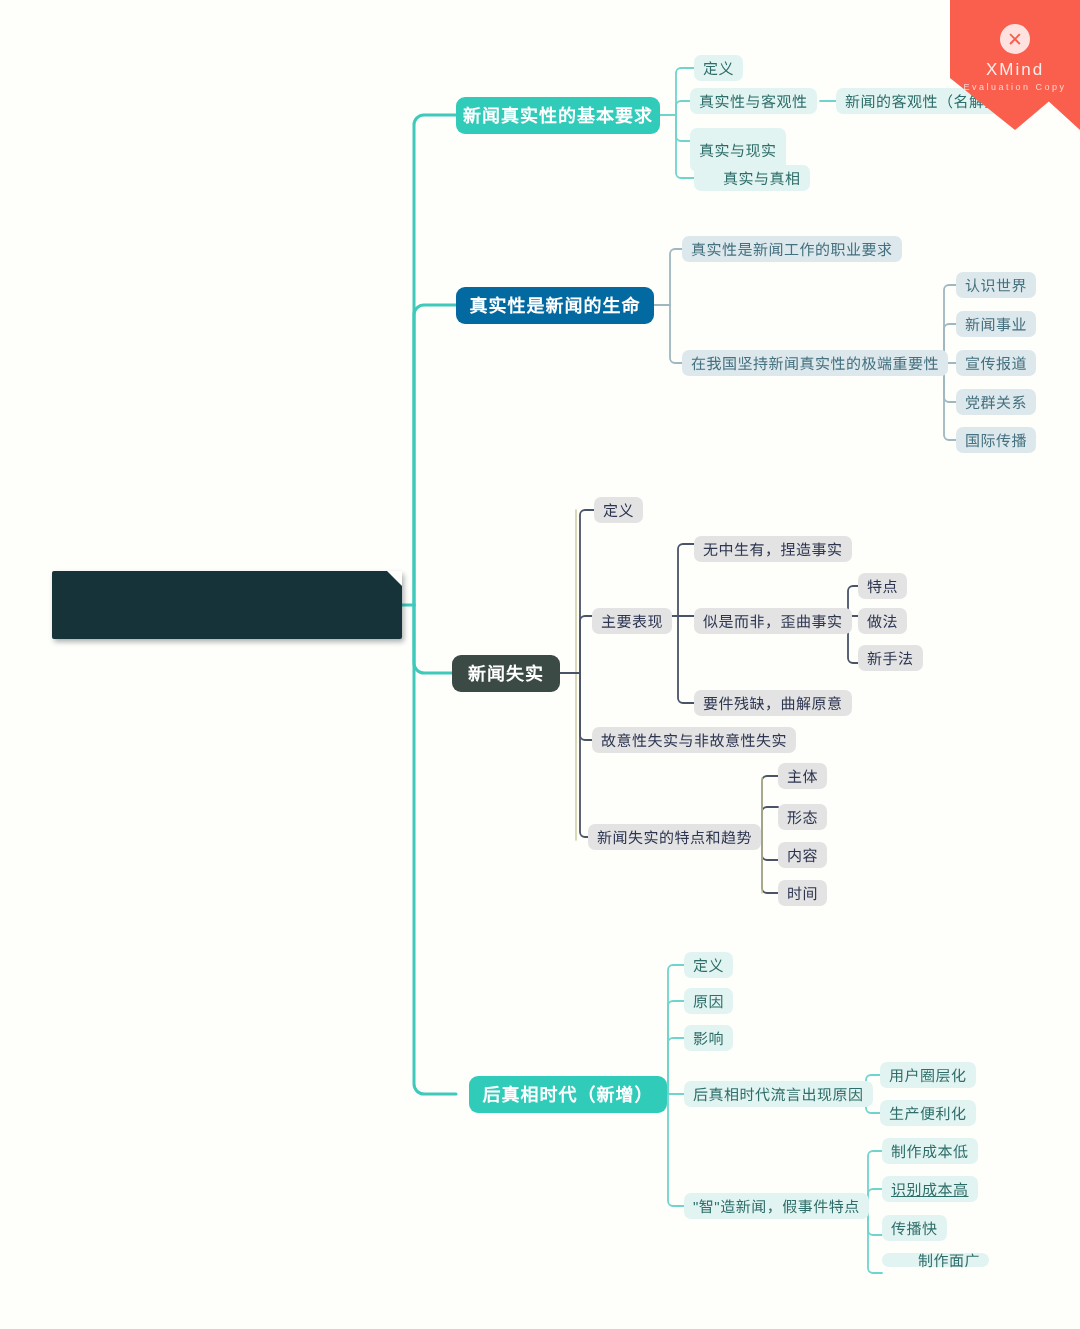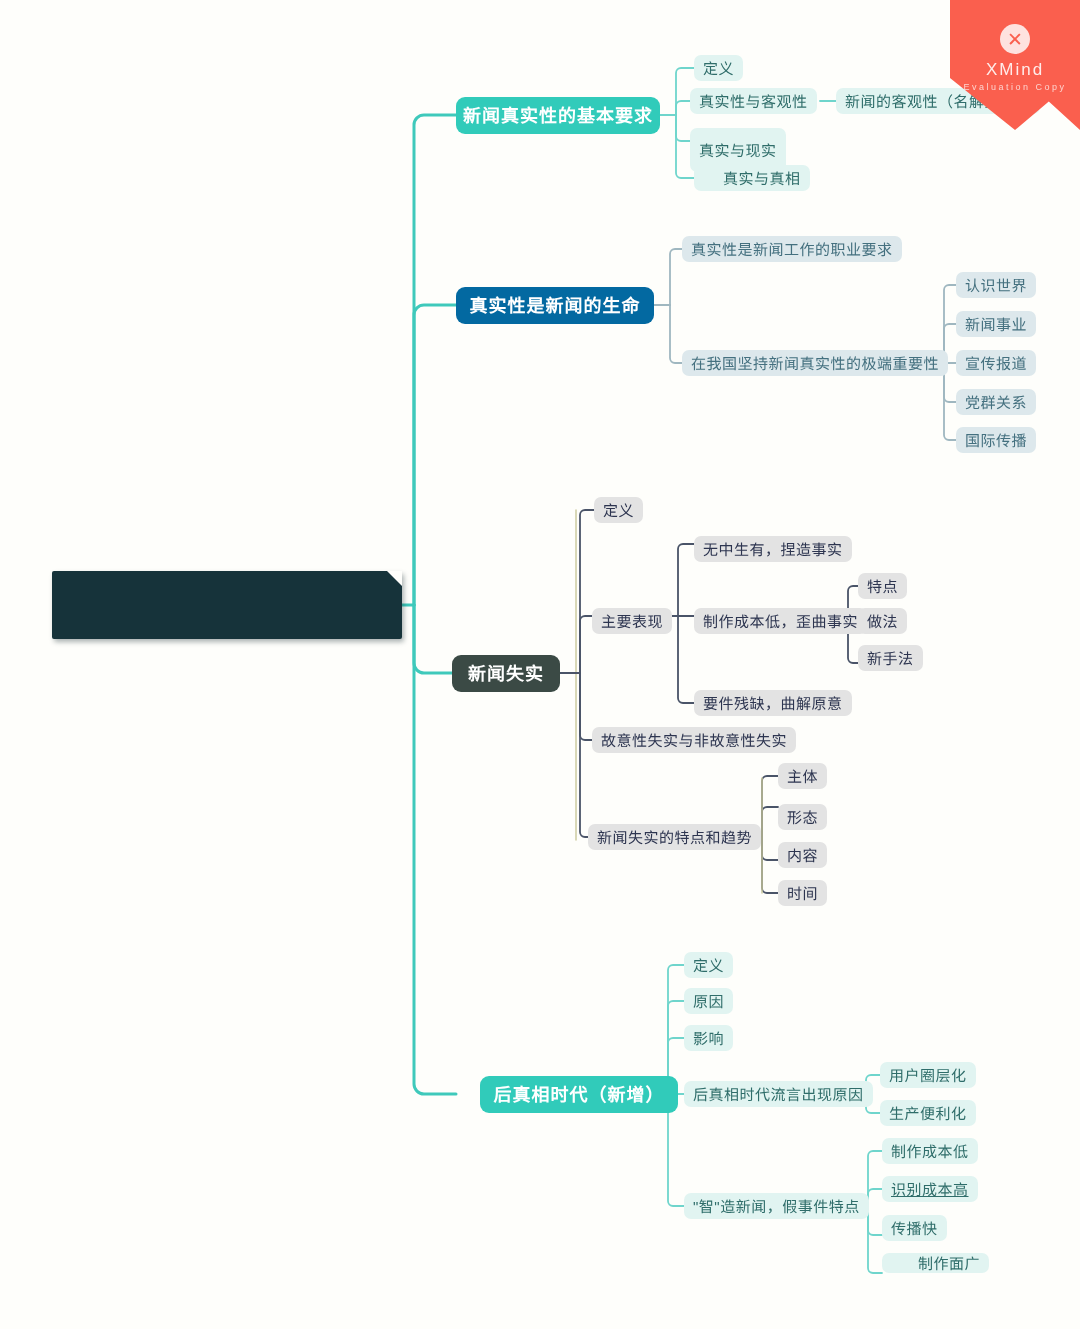--- a/index.html
+++ b/index.html
@@ -295,21 +295,21 @@
   <div class="node sub gray" style="left:594px; top:497px; height:26px;">
     <span>定义</span>
   </div>
   <div class="node sub gray" style="left:592px; top:608px; height:26px;">
     <span>主要表现</span>
   </div>
   <div class="node sub gray" style="left:694px; top:536px; height:26px;">
     <span>无中生有，捏造事实</span>
   </div>
   <div class="node sub gray" style="left:694px; top:608px; height:26px;">
-    <span>制作成本低，歪曲事实</span>
+    <span>似是而非，歪曲事实</span>
   </div>
   <div class="node sub gray" style="left:858px; top:573px; height:26px;">
     <span>特点</span>
   </div>
   <div class="node sub gray" style="left:858px; top:608px; height:26px;">
     <span>做法</span>
   </div>
   <div class="node sub gray" style="left:858px; top:645px; height:26px;">
     <span>新手法</span>
   </div>
@@ -328,21 +328,21 @@
   <div class="node sub gray" style="left:778px; top:804px; height:26px;">
     <span>形态</span>
   </div>
   <div class="node sub gray" style="left:778px; top:842px; height:26px;">
     <span>内容</span>
   </div>
   <div class="node sub gray" style="left:778px; top:880px; height:26px;">
     <span>时间</span>
   </div>
 
-  <div class="node b1 teal-bright" style="left:480px; top:1076px; width:198px; height:37px;">
+  <div class="node b1 teal-bright" style="left:469px; top:1076px; width:198px; height:37px;">
     <span>后真相时代（新增）</span>
   </div>
 
   <div class="node sub mint" style="left:684px; top:952px; height:26px;">
     <span>定义</span>
   </div>
   <div class="node sub mint" style="left:684px; top:988px; height:26px;">
     <span>原因</span>
   </div>
   <div class="node sub mint" style="left:684px; top:1025px; height:26px;">
@@ -362,21 +362,21 @@
   </div>
   <div class="node sub mint" style="left:882px; top:1138px; height:26px;">
     <span>制作成本低</span>
   </div>
   <div class="node sub mint" style="left:882px; top:1176px; height:26px;text-decoration:underline;">
     <span>识别成本高</span>
   </div>
   <div class="node sub mint" style="left:882px; top:1215px; height:26px;">
     <span>传播快</span>
   </div>
-  <div class="node sub mint" style="left:882px; top:1253px; height:20px;padding-left:36px;">
+  <div class="node sub mint" style="left:882px; top:1253px; height:14px;padding-left:36px;">
     <span>制作面广</span>
   </div>
 
   <div id="watermark">
     <div class="banner"></div>
     <div class="wm-logo">
       <span>✕</span>
     </div>
     <div class="wm-title">XMind</div>
     <div class="wm-sub">Evaluation Copy</div>

